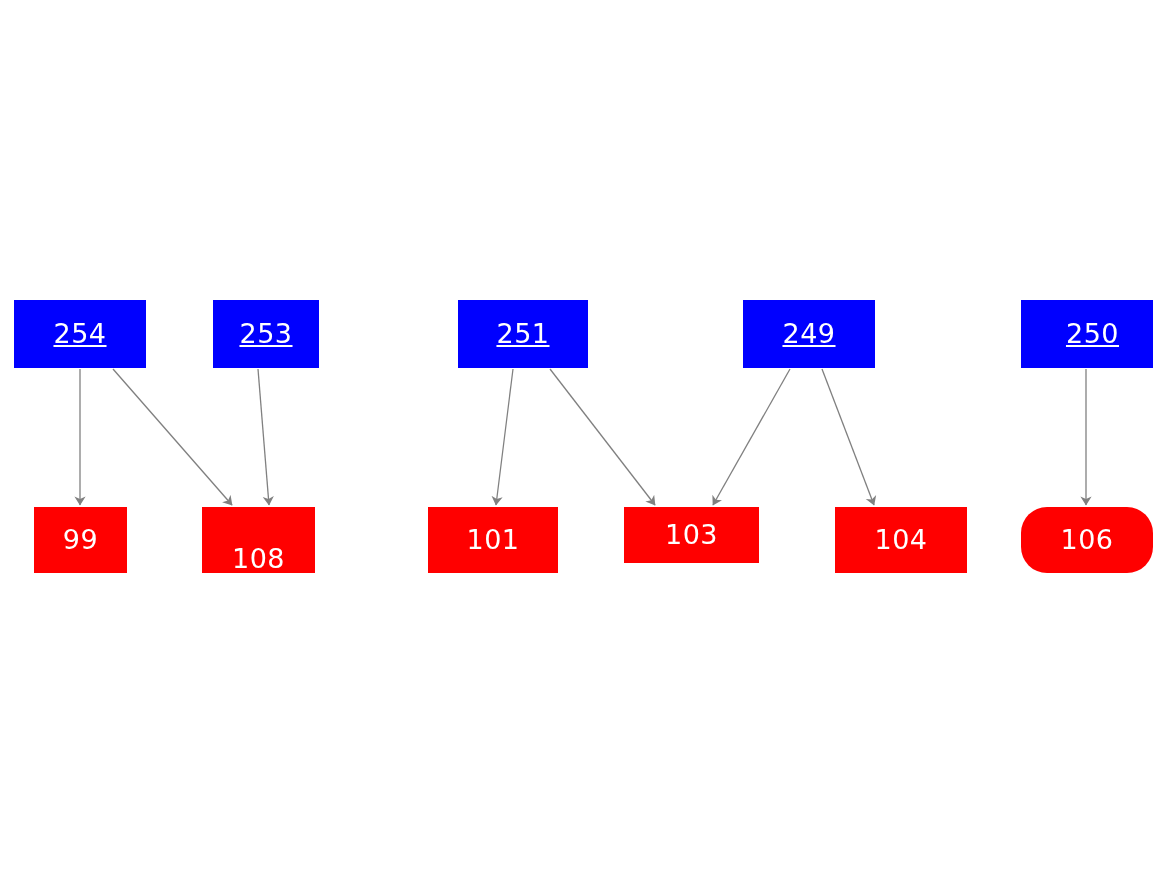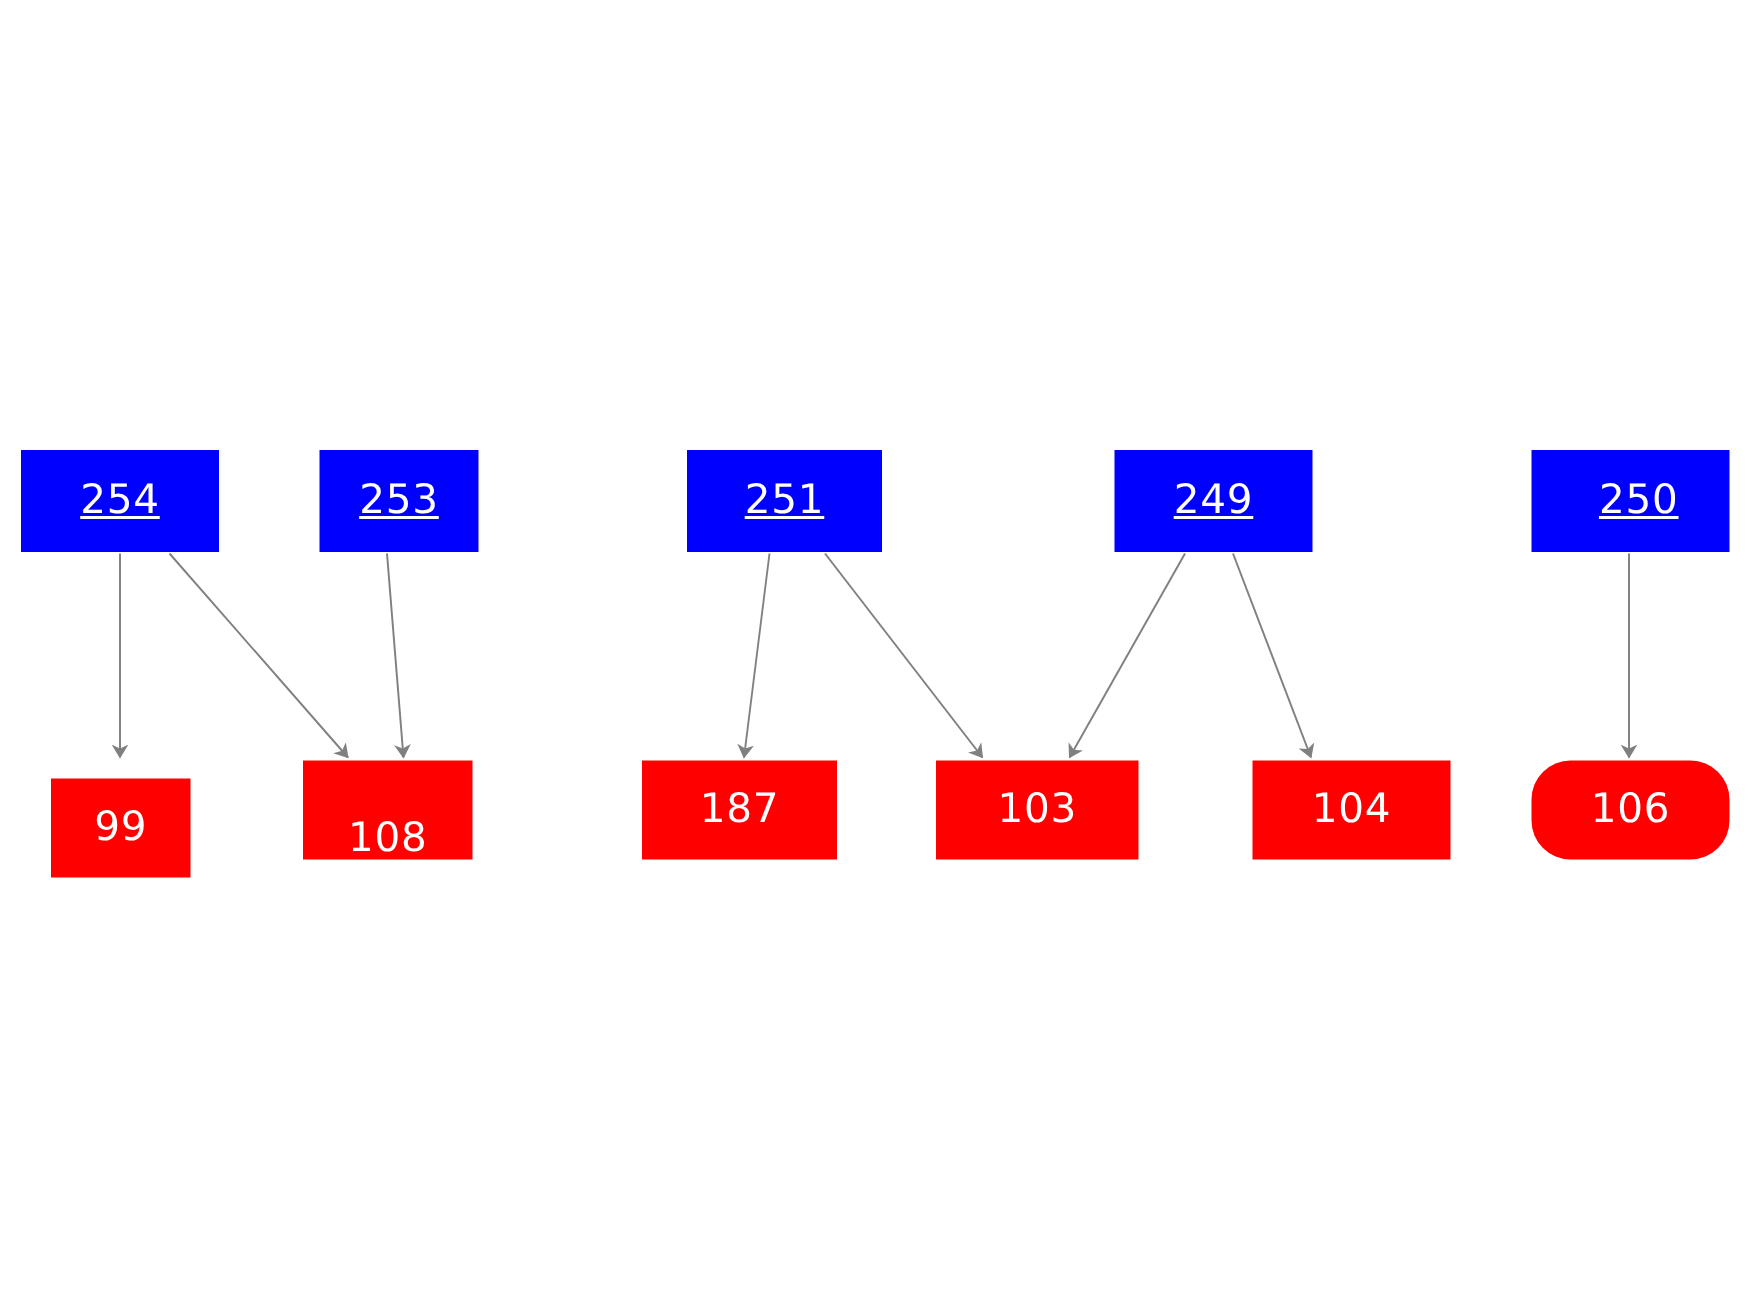--- a/index.html
+++ b/index.html
@@ -83,30 +83,30 @@
       </div>
       <div class="graph-node source" style="left: 458px; top: 300px; width: 130px; height: 68px;">
         <span class="node-label">251</span>
       </div>
       <div class="graph-node source" style="left: 743px; top: 300px; width: 132px; height: 68px;">
         <span class="node-label">249</span>
       </div>
       <div class="graph-node source" style="left: 1021px; top: 300px; width: 132px; height: 68px; padding-left: 11px;">
         <span class="node-label">250</span>
       </div>
-      <div class="graph-node target" style="left: 34px; top: 507px; width: 93px; height: 66px; margin-top: 12px;">
+      <div class="graph-node target" style="left: 34px; top: 507px; width: 93px; height: 66px;">
         <span class="node-label">99</span>
       </div>
       <div class="graph-node target" style="left: 202px; top: 507px; width: 113px; height: 66px; align-items: flex-end;">
         <span class="node-label">108</span>
       </div>
       <div class="graph-node target" style="left: 428px; top: 507px; width: 130px; height: 66px;">
-        <span class="node-label">187</span>
+        <span class="node-label">101</span>
       </div>
-      <div class="graph-node target" style="left: 624px; top: 507px; width: 135px; height: 66px;">
+      <div class="graph-node target" style="left: 624px; top: 507px; width: 135px; height: 56px;">
         <span class="node-label">103</span>
       </div>
       <div class="graph-node target" style="left: 823px; top: 507px; width: 132px; height: 66px; margin-left: 12px;">
         <span class="node-label">104</span>
       </div>
       <div class="graph-node target" style="left: 1021px; top: 507px; width: 132px; height: 66px; border-radius: 26px;">
         <span class="node-label">106</span>
       </div>
     </div>
 

